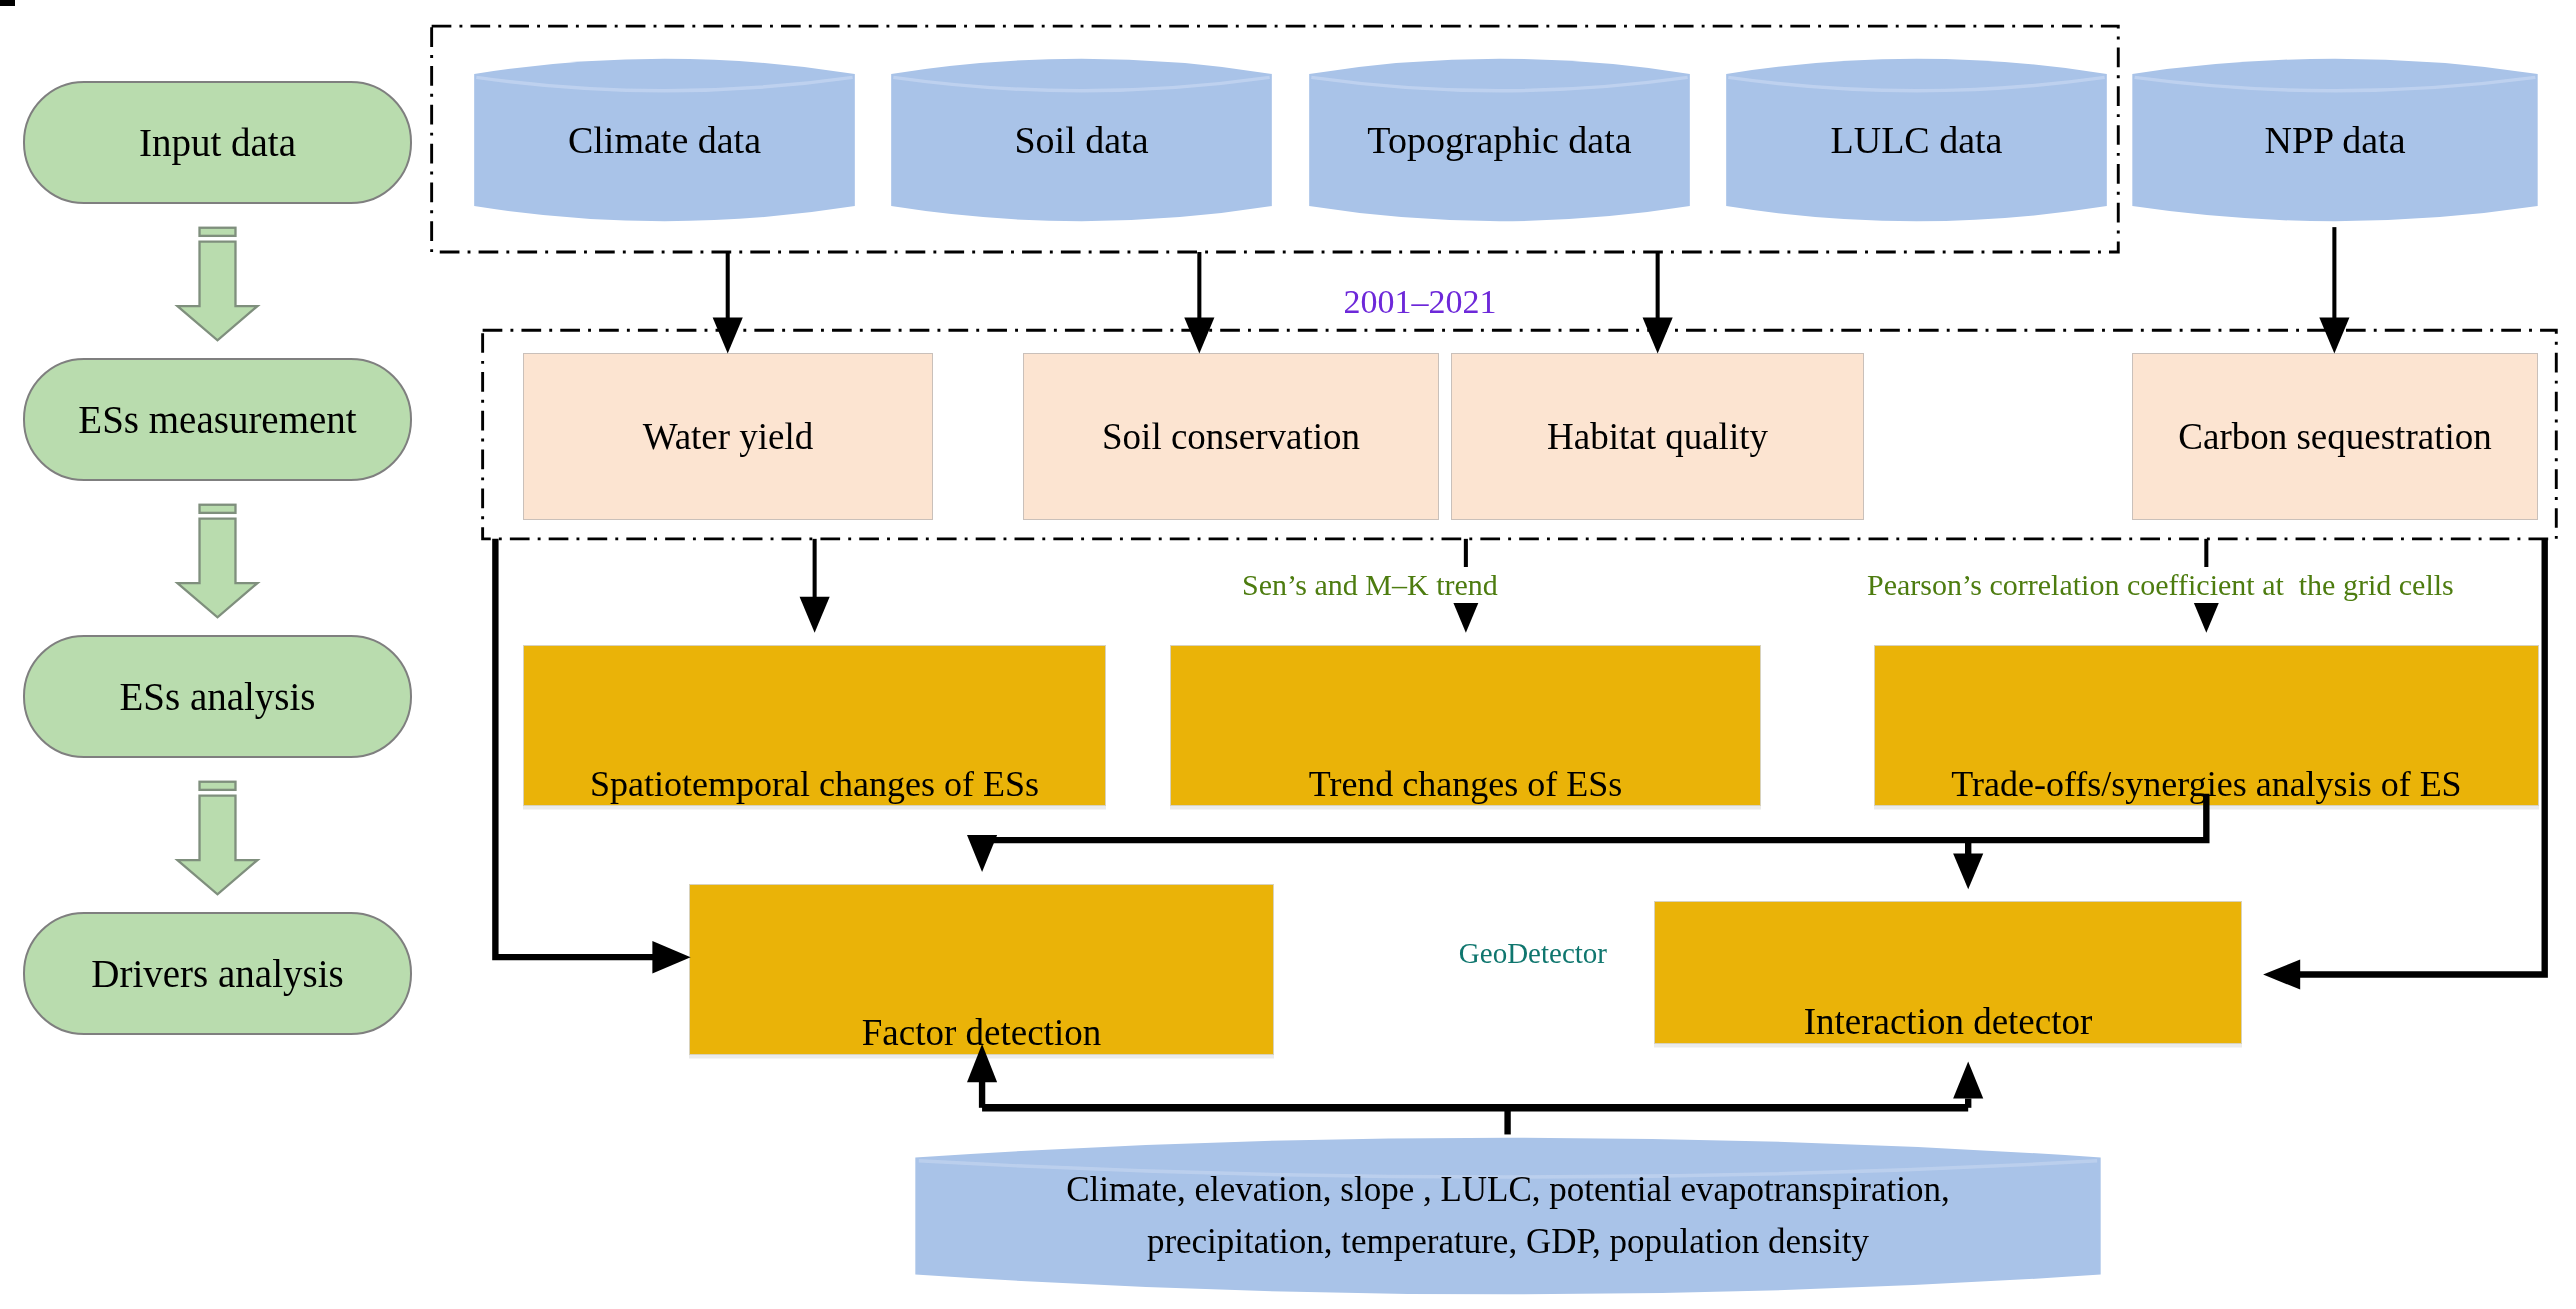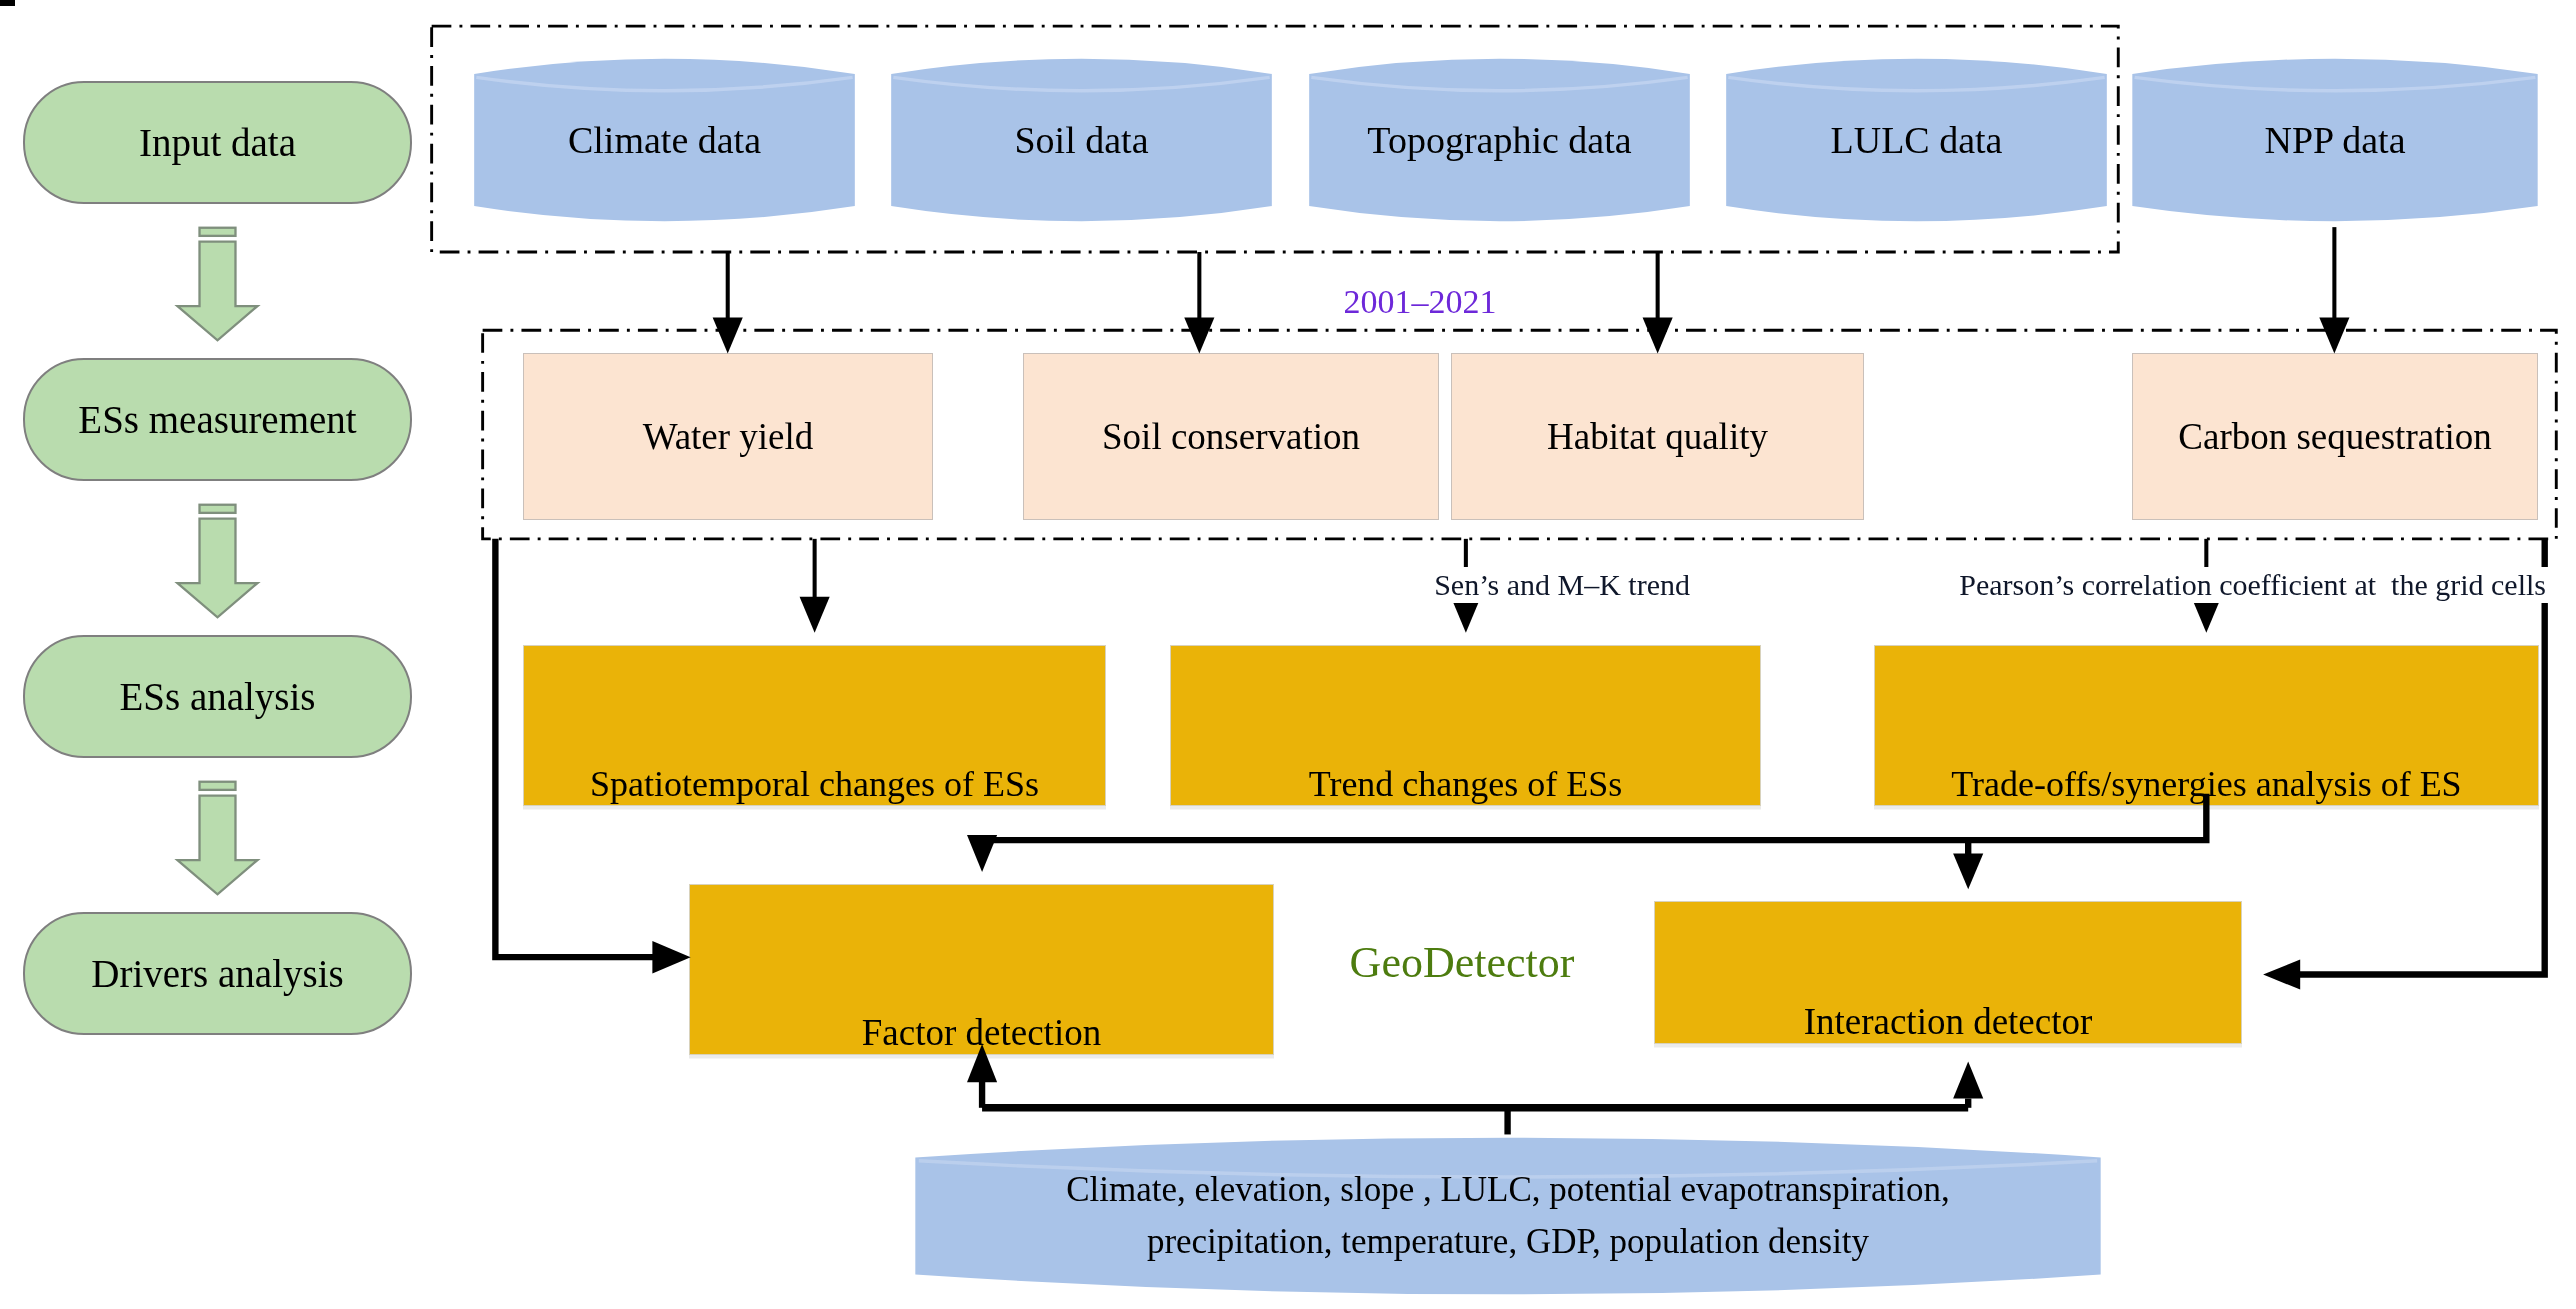--- a/index.html
+++ b/index.html
@@ -63,31 +63,31 @@
   .label-period{
     position:absolute;
     left:1246px;top:283px;width:348px;
     text-align:center;
     font-size:34px;
     color:#6d28d9;
     z-index:4;
   }
   .label-red{
     position:absolute;
-    display:flex;justify-content:flex-end;
+    display:flex;justify-content:flex-start;
     z-index:4;
-    font-size:30px;color:#0f172a;
+    font-size:30px;color:#4d7c0f;
     white-space:pre;
   }
   .label-red > span{background:#ffffff;padding:1.2px 8px;}
   .label-geo{
     position:absolute;
     left:1317px;top:937px;width:290px;
-    text-align:center;
-    font-size:44px;color:#4d7c0f;
+    text-align:right;
+    font-size:29px;color:#0f766e;
     z-index:4;
   }
 
   .blue-big{
     position:absolute;
     left:913px;top:1133px;width:1190px;height:166px;
     display:flex;flex-direction:column;align-items:center;justify-content:center;
     z-index:2;
     text-align:center;
     font-size:35px;

